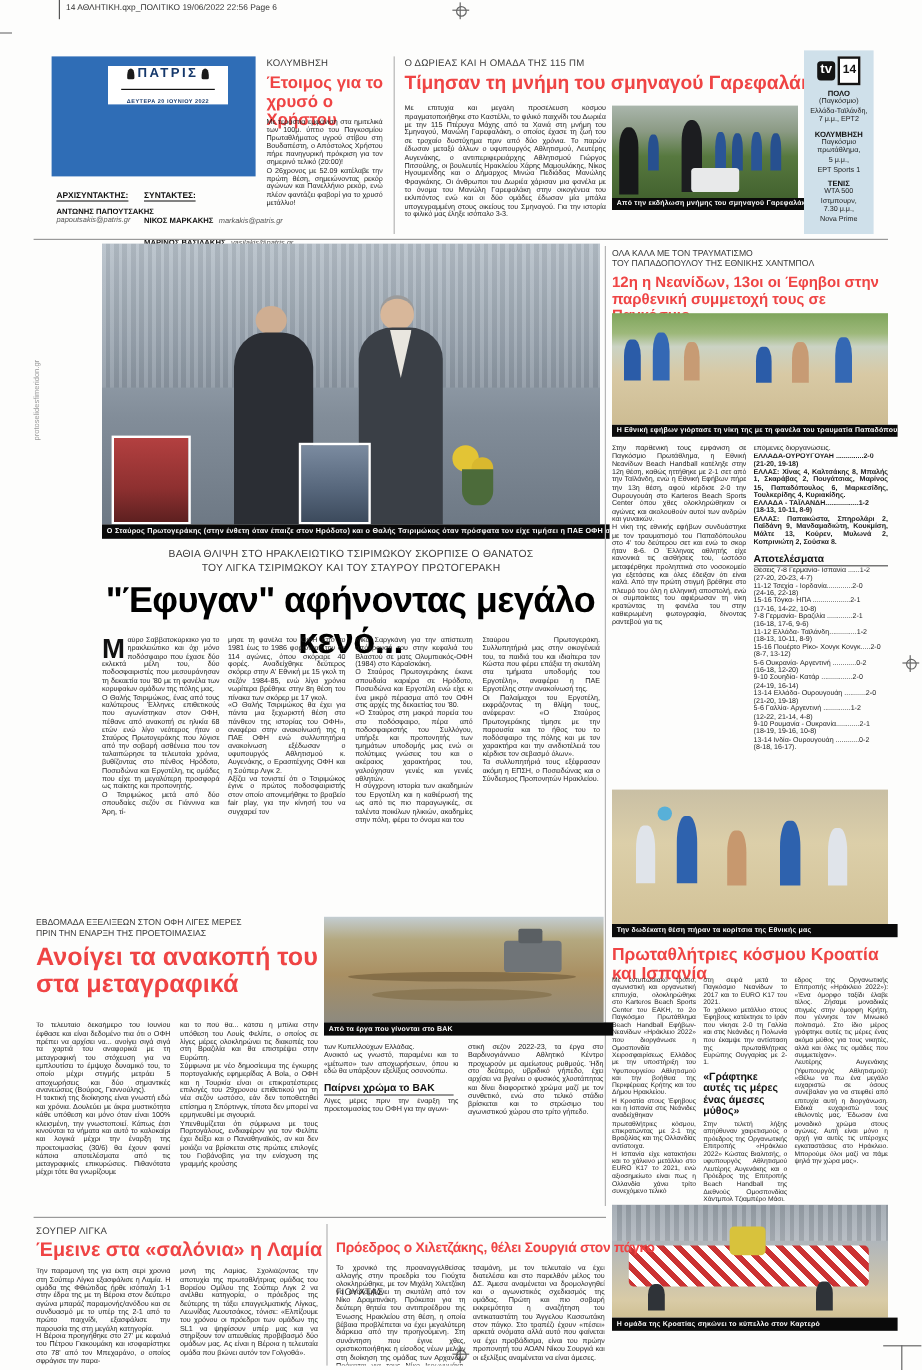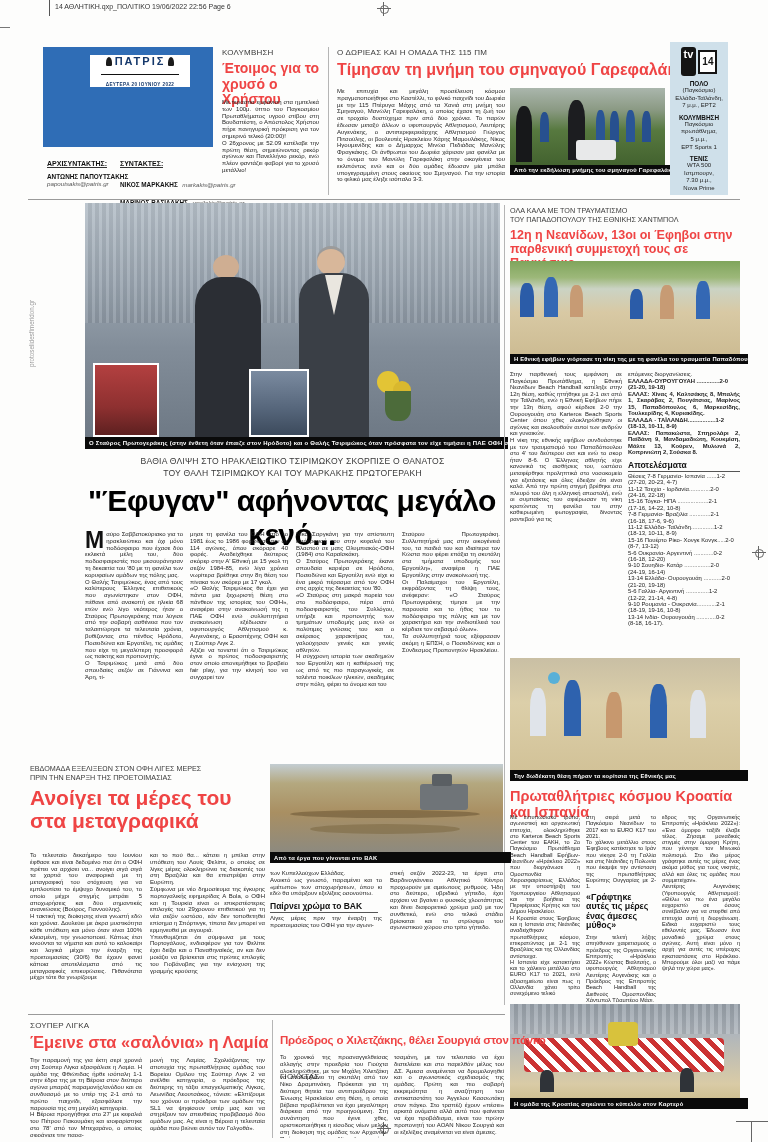--- a/index.html
+++ b/index.html
@@ -32,21 +32,21 @@
   .figicon{width:6px;height:9px;background:#1b1b1b;border-radius:50% 50% 22% 22%/62% 62% 12% 12%}
   .patris-ul{width:78px;height:1px;background:#111;margin:1px 0}
   .patris-date{font-size:4.6px;color:#15386b;letter-spacing:.4px;font-weight:bold}
   .sport-big{color:#fff;font-weight:bold;font-size:52px;letter-spacing:-2px;line-height:52px}
   .staff-label{font-size:7px;font-weight:bold;border-bottom:1px solid #333;display:inline-block;color:#111}
   .staff-name{font-size:6.4px;font-weight:bold;color:#111}
   .staff-mail{font-size:6.2px;font-style:italic;color:#555}
   
   .tvbox{background:#cfe0ea}
   .tvlogo-row{display:flex;justify-content:center;align-items:center;gap:2px;padding-top:5px}
-  .tvlogo{background:#141414;color:#fff;font-weight:bold;font-size:11px;border-radius:3px;padding:0 3px;height:29px;line-height:15px}
+  .tvlogo{background:#141414;color:#fff;font-weight:bold;font-size:11px;border-radius:3px;padding:0 3px;height:16px;line-height:15px}
   .tvpage{border:2px solid #141414;background:#fff;color:#141414;font-weight:bold;font-size:10px;height:12px;line-height:12px;padding:4px 2px}
   .tvitem{margin-top:4px}
   .tvtitle{font-weight:bold;font-size:6.4px;text-align:center;color:#111}
   .tvbody{font-size:6px;line-height:7.6px;text-align:center;white-space:pre-line;color:#222}
 </style>
 </head>
 <body>
 
 <div class="abs" style="left:49px;top:0;width:1px;height:16px;background:#555"></div>
 <div class="abs" style="left:55px;top:3px;font-size:7px;color:#333;white-space:nowrap">14 ΑΘΛΗΤΙΚΗ.qxp_ΠΟΛΙΤΙΚΟ  19/06/2022  22:56  Page 6</div>
@@ -160,21 +160,21 @@
   <div class="pf" style="left:214px;top:70px;width:70px;height:164px;background:#3a3f46;border-radius:40% 40% 0 0/16% 16% 0 0"></div>
   <div class="pf" style="left:240px;top:72px;width:18px;height:40px;background:#e9e6df;clip-path:polygon(0 0,100% 0,50% 100%)"></div>
   <div class="pf" style="left:292px;top:168px;width:22px;height:22px;background:#e3c435;border-radius:50%"></div>
   <div class="pf" style="left:308px;top:178px;width:18px;height:18px;background:#d9b82e;border-radius:50%"></div>
   <div class="pf" style="left:300px;top:188px;width:26px;height:30px;background:#4c6b3a;border-radius:0 0 40% 40%"></div>
   <div class="pf" style="left:8px;top:160px;width:62px;height:70px;background:linear-gradient(180deg,#b34040 0%,#8e3030 60%,#5d2020 100%);border:2px solid #fff"></div>
   <div class="pf" style="left:164px;top:166px;width:56px;height:64px;background:linear-gradient(180deg,#7b8ba0 0%,#55657a 60%,#3c4a5c 100%);border:2px solid #fff"></div>
 </div>
 <div class="abs capbar" style="left:85px;top:437px;width:415px;height:12px;font-size:6px">Ο Σταύρος Πρωτογεράκης (στην ένθετη όταν έπαιζε στον Ηρόδοτο) και ο Θαλής Τσιριμώκος όταν πρόσφατα τον είχε τιμήσει η ΠΑΕ ΟΦΗ σε εκδήλωση στο «Εντί Κοχλί»</div>
 <div class="abs kicker" style="left:85px;top:456px;width:415px;text-align:center;font-size:8.6px">ΒΑΘΙΑ ΘΛΙΨΗ ΣΤΟ ΗΡΑΚΛΕΙΩΤΙΚΟ ΤΣΙΡΙΜΩΚΟΥ ΣΚΟΡΠΙΣΕ Ο ΘΑΝΑΤΟΣ</div>
-<div class="abs kicker" style="left:85px;top:468px;width:415px;text-align:center;font-size:8.6px">ΤΟΥ ΘΑΛΗ ΤΣΙΡΙΜΩΚΟΥ ΚΑΙ ΤΟΥ ΜΑΡΚΑΚΗΣ ΠΡΩΤΟΓΕΡΑΚΗ</div>
+<div class="abs kicker" style="left:85px;top:468px;width:415px;text-align:center;font-size:8.6px">ΤΟΥ ΛΙΓΚΑ ΤΣΙΡΙΜΩΚΟΥ ΚΑΙ ΤΟΥ ΣΤΑΥΡΟΥ ΠΡΩΤΟΓΕΡΑΚΗ</div>
 <div class="abs headline" style="left:78px;top:484px;width:428px;font-size:30px;letter-spacing:-.5px;text-align:center;font-weight:900;color:#000">"Έφυγαν" αφήνοντας μεγάλο κενό...</div>
 
 <div class="abs bodytxt" style="left:85px;top:531px;width:98px;height:226px"><span class="dropcap">Μ</span><span class="pre" style="white-space:pre-line">αύρο Σαββατοκύριακο για το ηρακλειώτικο και όχι μόνο ποδόσφαιρο που έχασε δύο εκλεκτά μέλη του, δύο ποδοσφαιριστές που μεσουράνησαν τη δεκαετία του '80 με τη φανέλα των κορυφαίων ομάδων της πόλης μας.
 Ο Θαλής Τσιριμώκος, ένας από τους καλύτερους Έλληνες επιθετικούς που αγωνίστηκαν στον ΟΦΗ, πέθανε από ανακοπή σε ηλικία 68 ετών ενώ λίγο νεότερος ήταν ο Σταύρος Πρωτογεράκης που λύγισε από την σοβαρή ασθένεια που τον ταλαιπώρησε τα τελευταία χρόνια, βυθίζοντας στο πένθος Ηρόδοτο, Ποσειδώνα και Εργοτέλη, τις ομάδες που είχε τη μεγαλύτερη προσφορά ως παίκτης και προπονητής.
 Ο Τσιριμώκος μετά από δύο σπουδαίες σεζόν σε Γιάννινα και Άρη, τί-</span></div>
 <div class="abs bodytxt pre" style="left:190px;top:531px;width:98px;height:226px">μησε τη φανέλα του ΟΦΗ από το 1981 έως το 1986 φορώντας την σε 114 αγώνες, όπου σκόραρε 40 φορές. Αναδείχθηκε δεύτερος σκόρερ στην Α' Εθνική με 15 γκολ τη σεζόν 1984-85, ενώ λίγα χρόνια νωρίτερα βρέθηκε στην 8η θέση του πίνακα των σκόρερ με 17 γκολ.
 «Ο Θαλής Τσιριμώκος θα έχει για πάντα μια ξεχωριστή θέση στο πάνθεον της ιστορίας του ΟΦΗ», αναφέρει στην ανακοίνωσή της η ΠΑΕ ΟΦΗ ενώ συλλυπητήρια ανακοίνωση εξέδωσαν ο υφυπουργός Αθλητισμού κ. Αυγενάκης, ο Ερασιτέχνης ΟΦΗ και η Σούπερ Λιγκ 2.
 Αξίζει να τονιστεί ότι ο Τσιριμώκος έγινε ο πρώτος ποδοσφαιριστής στον οποίο απονεμήθηκε το βραβείο fair play, για την κίνησή του να συγχαρεί τον</div>
 <div class="abs bodytxt pre" style="left:296px;top:531px;width:98px;height:226px">Νίκο Σαργκάνη για την απίστευτη απόκρουσή του στην κεφαλιά του Βλαστού σε ματς Ολυμπιακός-ΟΦΗ (1984) στο Καραϊσκάκη.
 Ο Σταύρος Πρωτογεράκης έκανε σπουδαία καριέρα σε Ηρόδοτο, Ποσειδώνα και Εργοτέλη ενώ είχε κι ένα μικρό πέρασμα από τον ΟΦΗ στις αρχές της δεκαετίας του '80.
@@ -264,21 +264,21 @@
   <div class="pf" style="left:0;top:0;width:230px;height:30px;background:repeating-linear-gradient(90deg,rgba(255,255,255,.12) 0 4px,rgba(0,0,0,.08) 4px 8px)"></div>
   <div class="pf" style="left:14px;top:34px;width:200px;height:34px;background:repeating-linear-gradient(45deg,#cc3333 0 5px,#fff 5px 10px);border-radius:4px"></div>
   <div class="pf" style="left:98px;top:18px;width:30px;height:24px;background:#d8c23c;border-radius:4px"></div>
   <div class="pf" style="left:30px;top:66px;width:14px;height:22px;background:#2f3338;border-radius:40% 40% 0 0"></div>
   <div class="pf" style="left:170px;top:64px;width:14px;height:24px;background:#2f3338;border-radius:40% 40% 0 0"></div>
 </div>
 <div class="abs capbar" style="left:510px;top:1098px;width:230px;height:11px">Η ομάδα της Κροατίας σηκώνει το κύπελλο στον Καρτερό</div>
 
 <div class="abs kicker-sm" style="left:30px;top:764px">ΕΒΔΟΜΑΔΑ ΕΞΕΛΙΞΕΩΝ ΣΤΟΝ ΟΦΗ ΛΙΓΕΣ ΜΕΡΕΣ</div>
 <div class="abs kicker-sm" style="left:30px;top:773px">ΠΡΙΝ ΤΗΝ ΕΝΑΡΞΗ ΤΗΣ ΠΡΟΕΤΟΙΜΑΣΙΑΣ</div>
-<div class="abs headline" style="left:30px;top:786px;width:238px;font-size:21px;line-height:23px">Ανοίγει τα μέρες του στα μεταγραφικά</div>
+<div class="abs headline" style="left:30px;top:786px;width:238px;font-size:21px;line-height:23px">Ανοίγει τα ανακοπή του στα μεταγραφικά</div>
 <div class="abs bodytxt pre" style="left:30px;top:852px;width:112px;height:158px">Το τελευταίο δεκαήμερο του Ιουνίου έφθασε και είναι δεδομένο πια ότι ο ΟΦΗ πρέπει να αρχίσει να... ανοίγει σιγά σιγά τα χαρτιά του αναφορικά με τη μεταγραφική του στόχευση για να εμπλουτίσει το έμψυχο δυναμικό του, το οποίο μέχρι στιγμής μετράει 5 αποχωρήσεις και δύο σημαντικές ανανεώσεις (Βούρος, Γιαννούλης).
 Η τακτική της διοίκησης είναι γνωστή εδώ και χρόνια. Δουλεύει με άκρα μυστικότητα κάθε υπόθεση και μόνο όταν είναι 100% κλεισμένη, την γνωστοποιεί. Κάπως έτσι κινούνται τα νήματα και αυτό το καλοκαίρι και λογικά μέχρι την έναρξη της προετοιμασίας (30/6) θα έχουν φανεί κάποια αποτελέσματα από τις μεταγραφικές επικυρώσεις. Πιθανότατα μέχρι τότε θα γνωρίζουμε</div>
 <div class="abs bodytxt pre" style="left:150px;top:852px;width:115px;height:158px">και το πού θα... κάτσει η μπίλια στην υπόθεση του Λουίς Φελίπε, ο οποίος σε λίγες μέρες ολοκληρώνει τις διακοπές του στη Βραζιλία και θα επιστρέψει στην Ευρώπη.
 Σύμφωνα με νέο δημοσίευμα της έγκυρης πορτογαλικής εφημερίδας A Bola, ο ΟΦΗ και η Τουρκία είναι οι επικρατέστερες επιλογές του 29χρονου επιθετικού για τη νέα σεζόν ωστόσο, εάν δεν τοποθετηθεί επίσημα η Σπόρτινγκ, τίποτα δεν μπορεί να ερμηνευθεί με σιγουριά.
 Υπενθυμίζεται ότι σύμφωνα με τους Πορτογάλους, ενδιαφέρον για τον Φελίπε έχει δείξει και ο Παναθηναϊκός, αν και δεν μοιάζει να βρίσκεται στις πρώτες επιλογές του Γιοβάνοβιτς για την ενίσχυση της γραμμής κρούσης</div>
 
 <div class="photo" style="left:270px;top:764px;width:233px;height:88px;background:linear-gradient(180deg,#c3cdd2 0%,#b4a87f 22%,#a98f62 55%,#8d8a7f 100%)">
   <div class="pf" style="left:150px;top:20px;width:48px;height:26px;background:#6f7478;border-radius:3px"></div>
   <div class="pf" style="left:162px;top:10px;width:20px;height:12px;background:#5a5f63;border-radius:2px"></div>
   <div class="pf" style="left:20px;top:46px;width:190px;height:8px;background:rgba(90,70,40,.45);border-radius:50%"></div>

